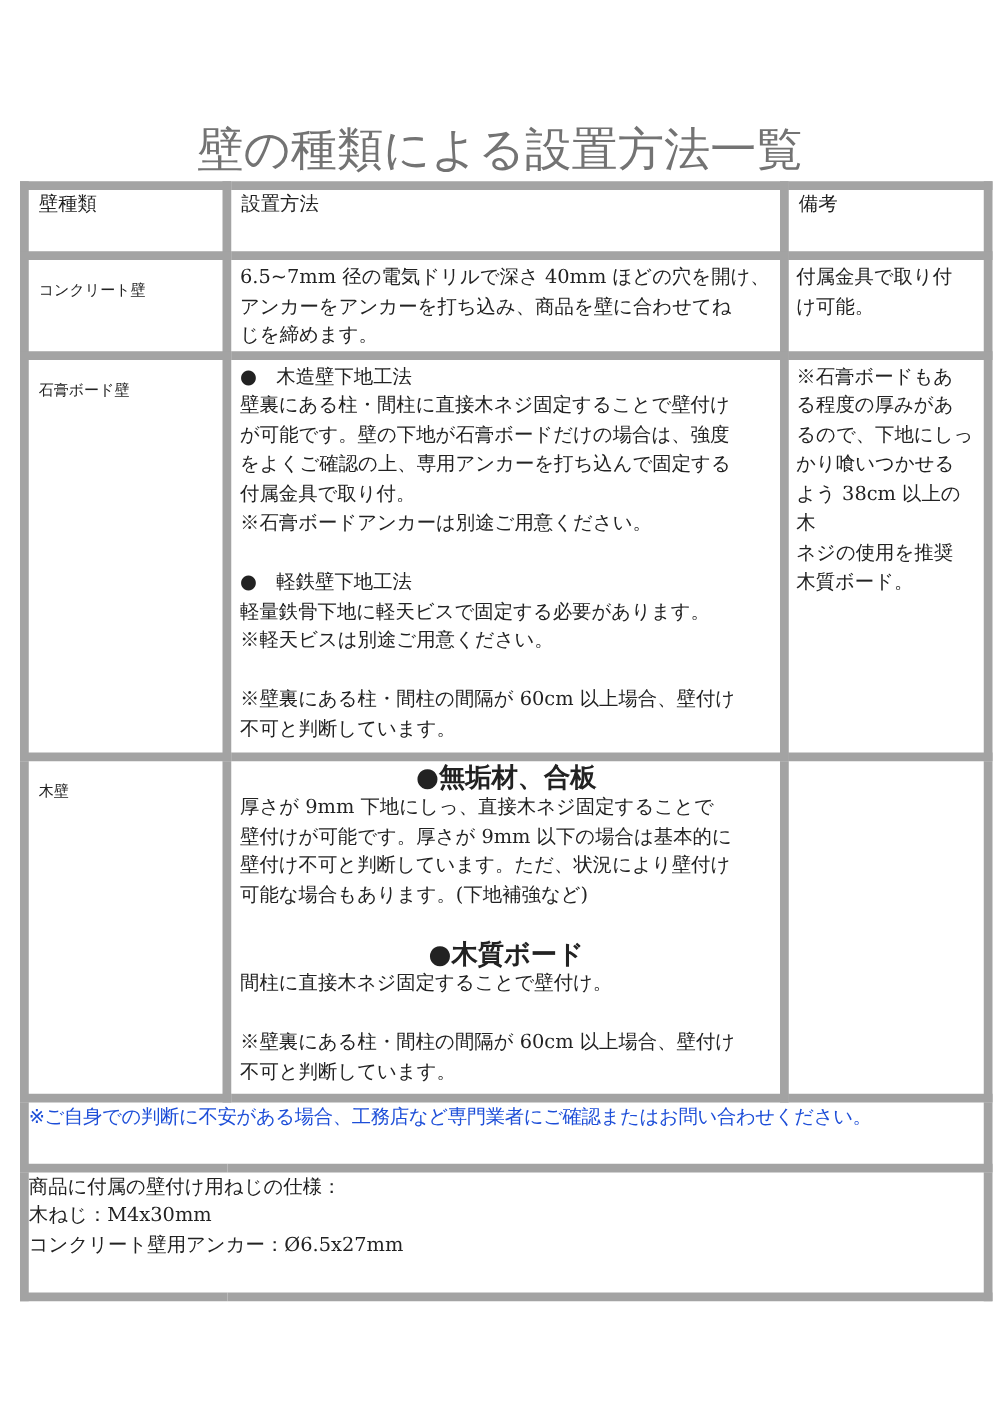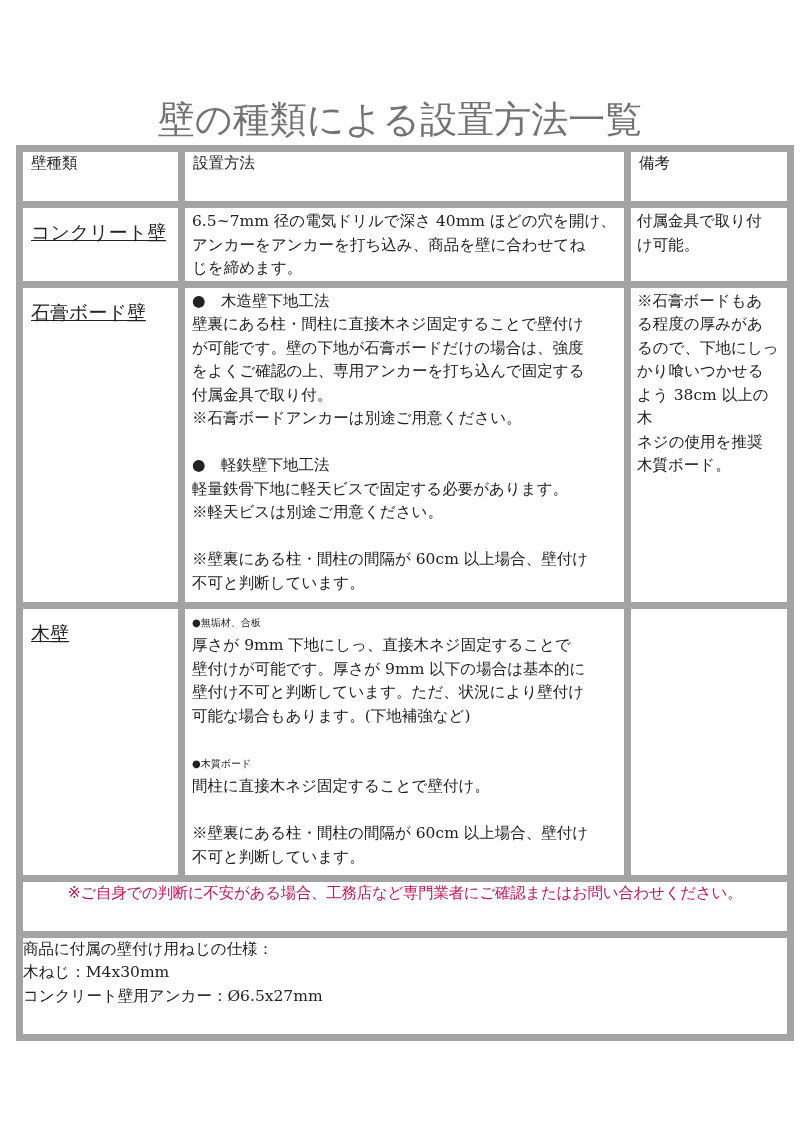--- a/index.html
+++ b/index.html
@@ -49,54 +49,53 @@
     .hdr td {
       height: 49px;
       vertical-align: middle;
       font-family: "DejaVu Sans", "Liberation Sans", sans-serif;
       font-size: 16px;
     }
     .hdr td > div { padding: 0 8px; }
 
     .cell-label {
       padding: 12px 8px 0 8px;
-      font-size: 19px;
+      font-size: 12px;
       line-height: 24px;
-      text-decoration: underline;
     }
     .cell-method {
       padding: 2px 6px 0 7px;
     }
     .cell-note {
       padding: 2px 6px 0 6px;
       word-break: break-all;
     }
     .r1 td { height: 72px; }
     .r2 td { height: 314px; }
     .r3 td { height: 266px; }
 
     .line { display: block; white-space: pre-wrap; }
     .blank { display: block; height: 23.5px; }
     .bold-head {
       font-family: "DejaVu Sans", "Liberation Sans", sans-serif;
-      font-weight: normal;
-      font-size: 10px;
+      font-weight: bold;
+      font-size: 21px;
+      text-align: center;
     }
 
     .warn td {
       height: 49px;
-      color: #be185d;
+      color: #1d4ed8;
       font-family: "DejaVu Sans", "Liberation Sans", sans-serif;
       font-size: 15.5px;
       line-height: 24px;
       padding: 0 4px 0 6px;
       vertical-align: top;
       white-space: nowrap;
       letter-spacing: -0.3px;
-      text-align: center;
     }
     .spec td {
       height: 96px;
       padding: 2px 8px 0 8px;
       font-size: 15.5px;
       line-height: 25px;
       margin-top: 23px;
     }
   </style>
 </head>

